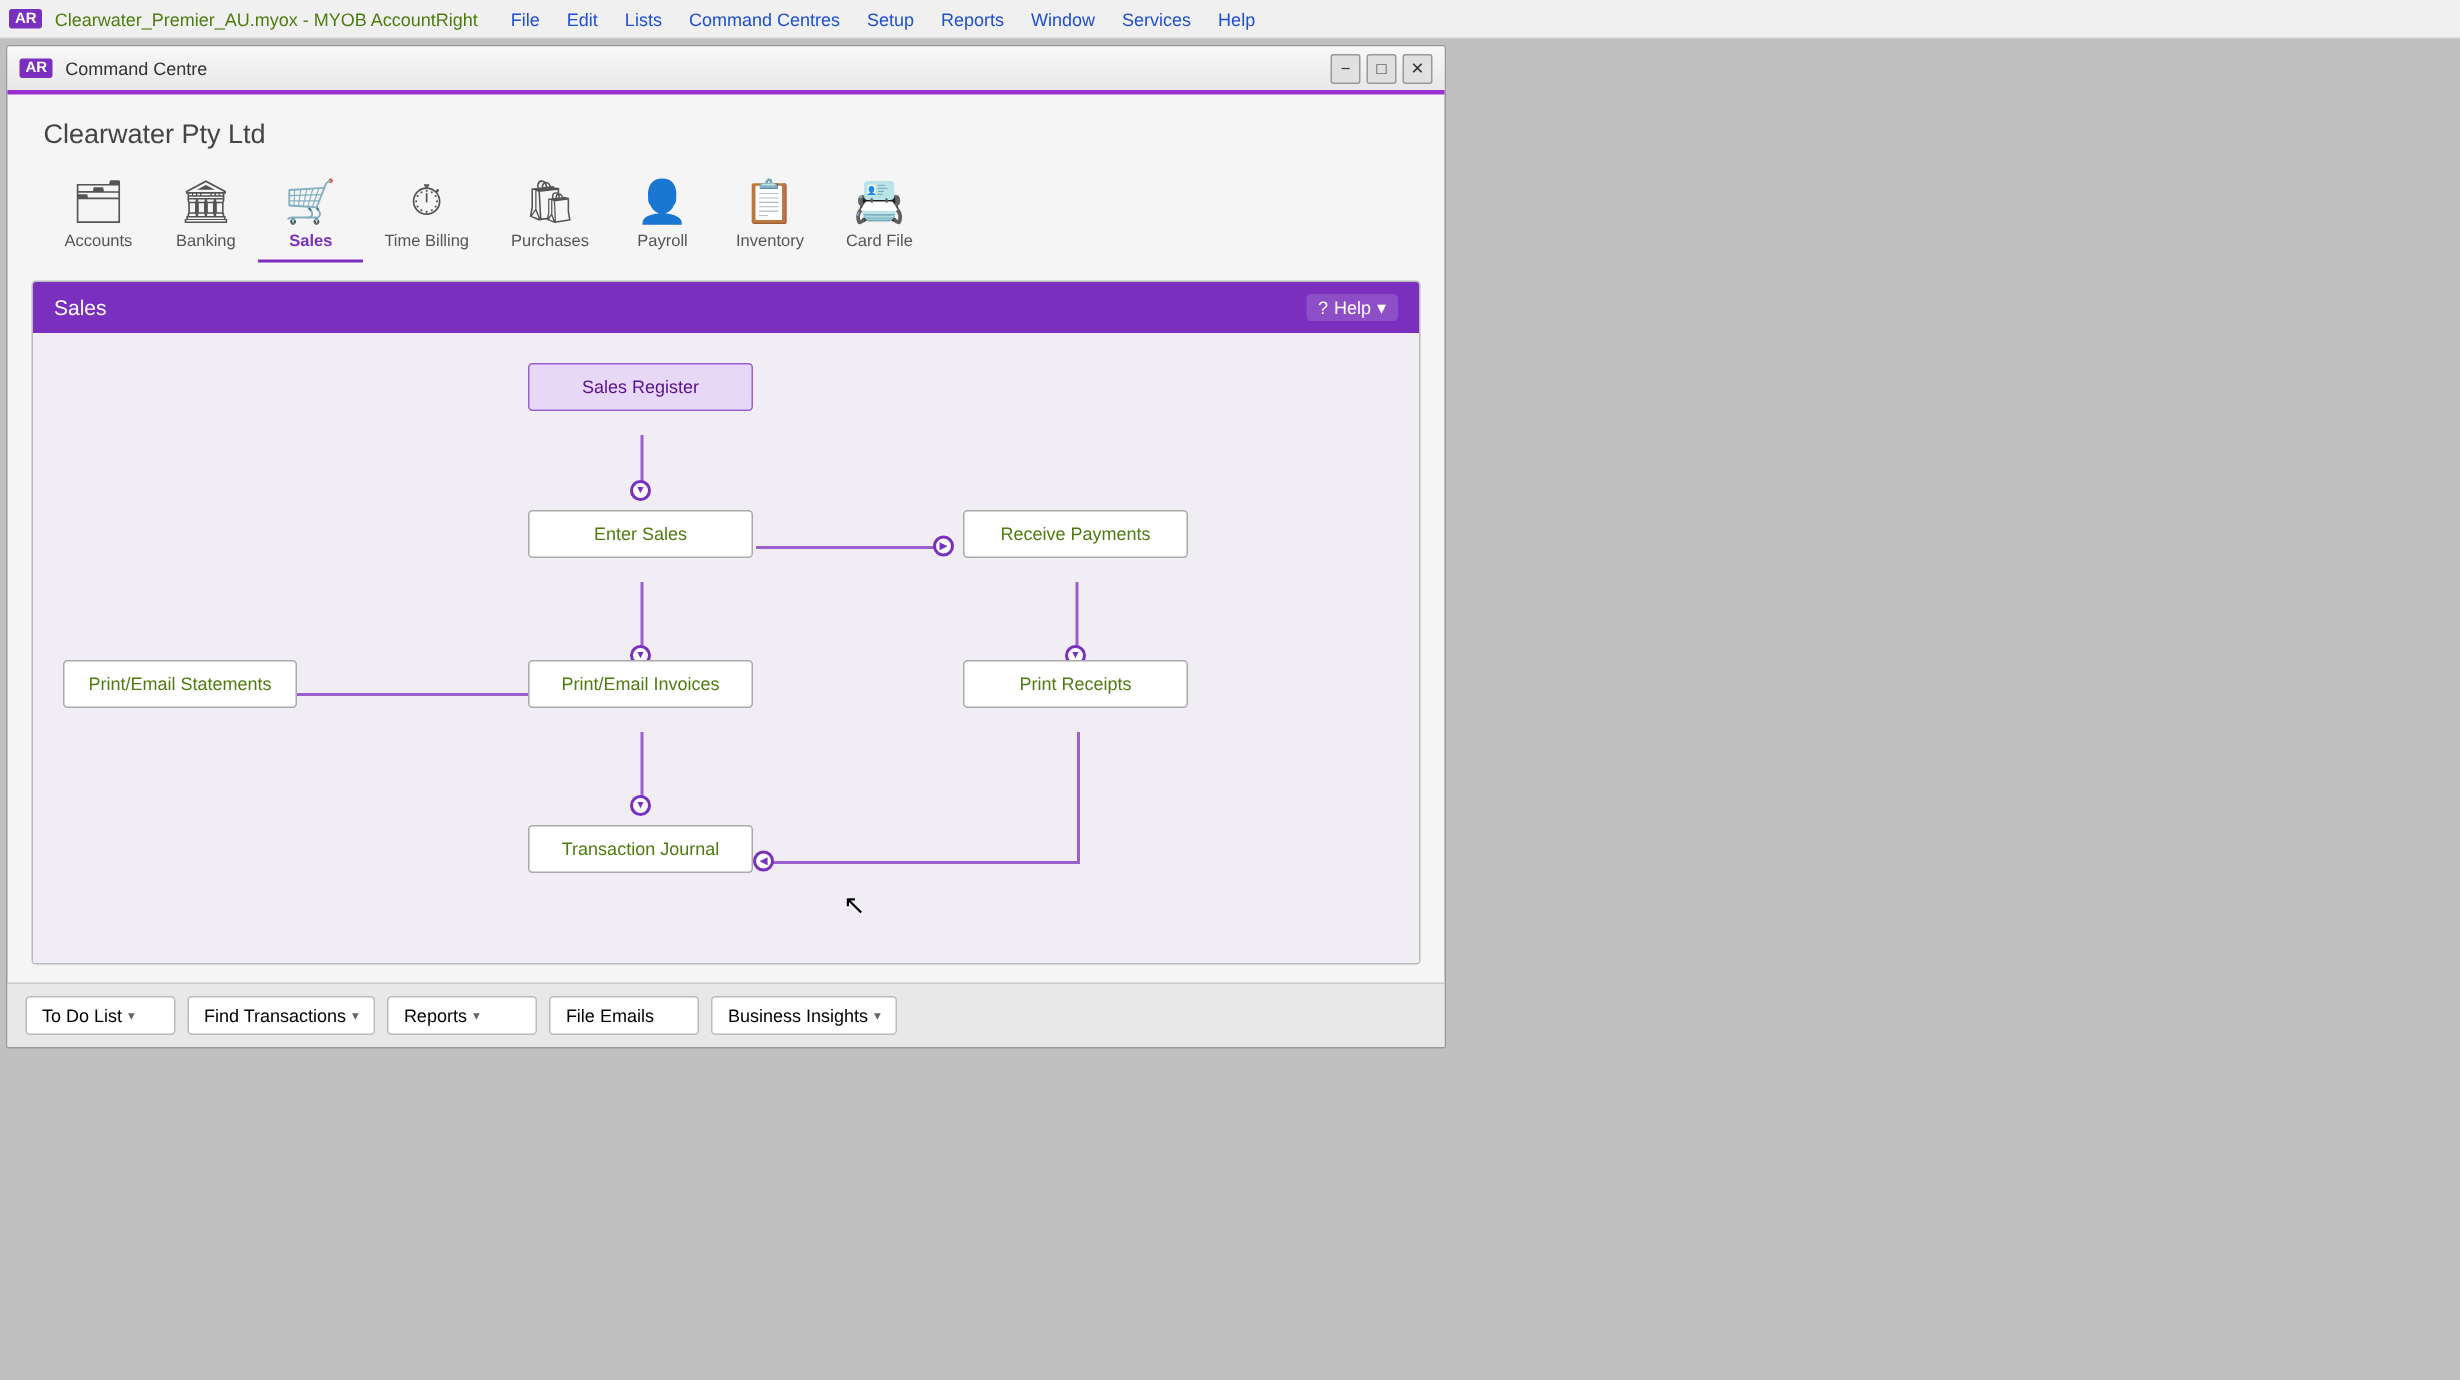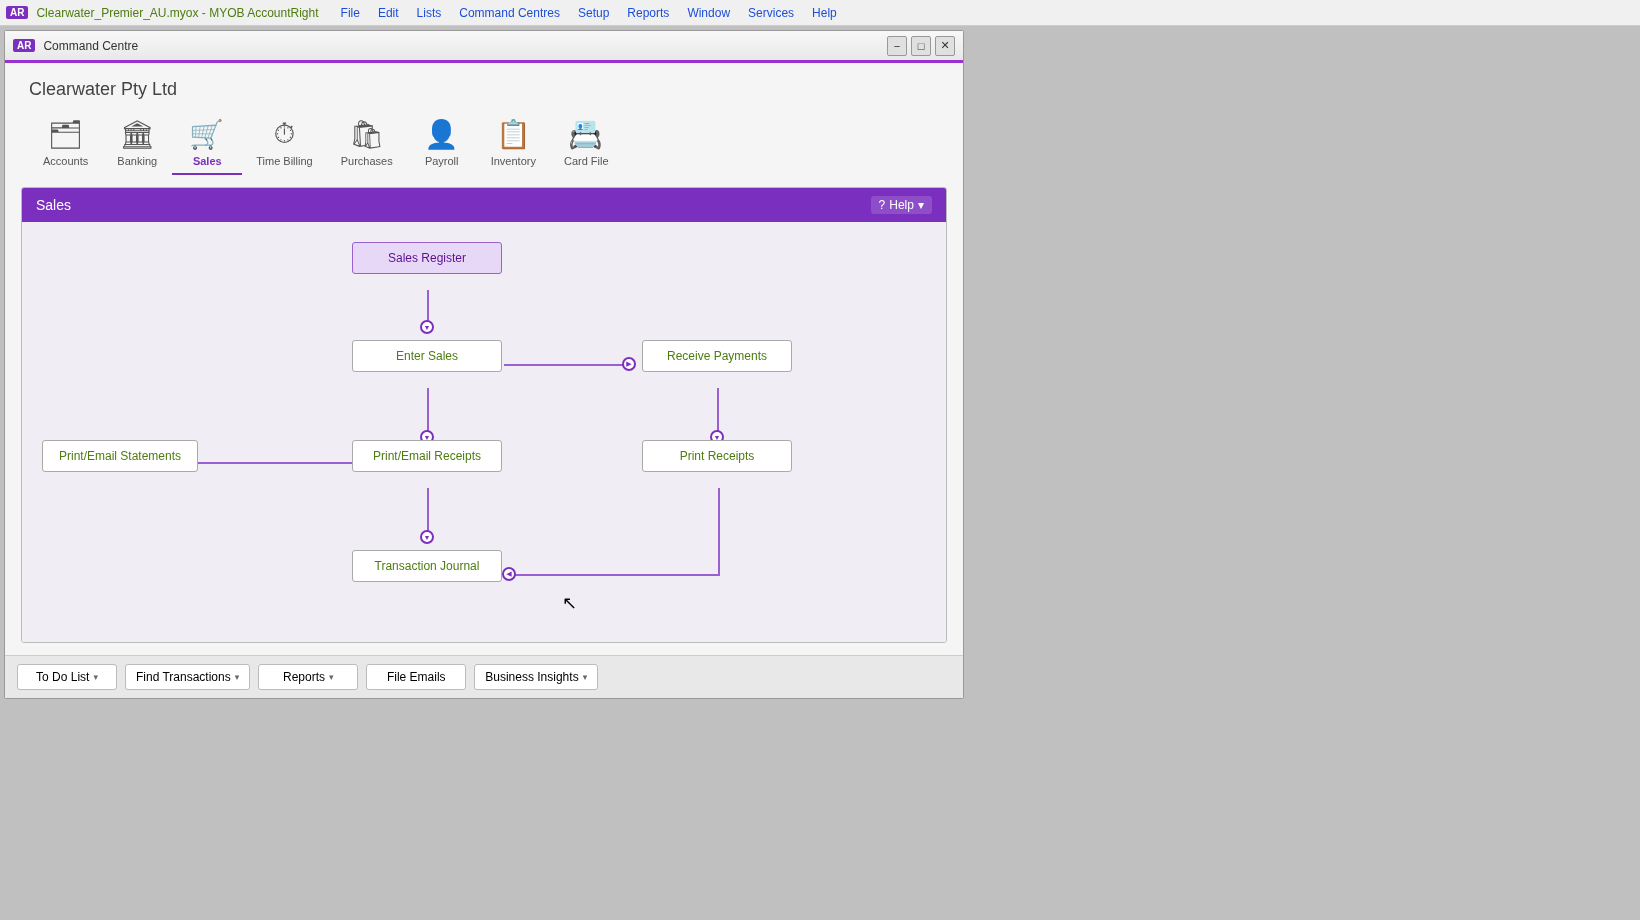--- a/index.html
+++ b/index.html
@@ -273,21 +273,21 @@
       background: white;
       border: 1px solid #bbb;
       border-radius: 3px;
       padding: 5px 10px;
       cursor: pointer;
       font-size: 12px;
       display: flex;
       align-items: center;
       gap: 4px;
       min-width: 100px;
-      justify-content: center;
+      justify-content: flex-start;
     }
     .toolbar-btn .dropdown-arrow {
       font-size: 9px;
       color: #666;
     }
   </style>
 </head>
 <body>
 
 <div class="menu-bar">
@@ -391,21 +391,21 @@
 
       <div class="h-line" style="left: 150px; top: 240px; width: 182px;"></div>
 
       <div class="arrow-left" style="left: 138px; top: 233px;"></div>
 
       <div class="flow-box" style="left: 20px; top: 218px; min-width: 155px;">
         <span>Print/Email Statements</span>
       </div>
 
       <div class="flow-box" style="left: 330px; top: 218px; min-width: 150px;">
-        <span>Print/Email Receipts</span>
+        <span>Print/Email Invoices</span>
       </div>
 
       <div class="v-line" style="left: 695px; top: 166px; height: 44px;"></div>
 
       <div class="arrow-down" style="left: 688px; top: 208px;"></div>
 
       <div class="flow-box" style="left: 620px; top: 218px; min-width: 150px;">
         <span>Print Receipts</span>
       </div>
 

